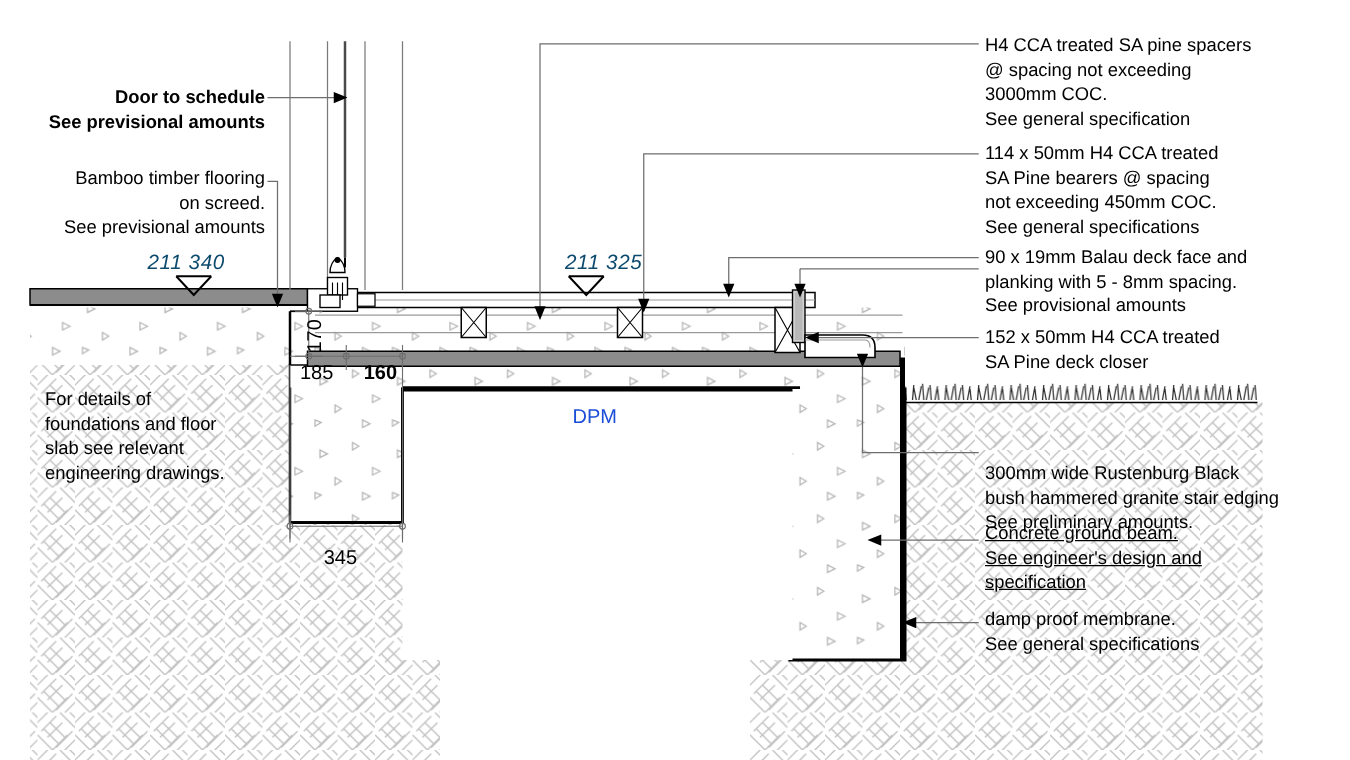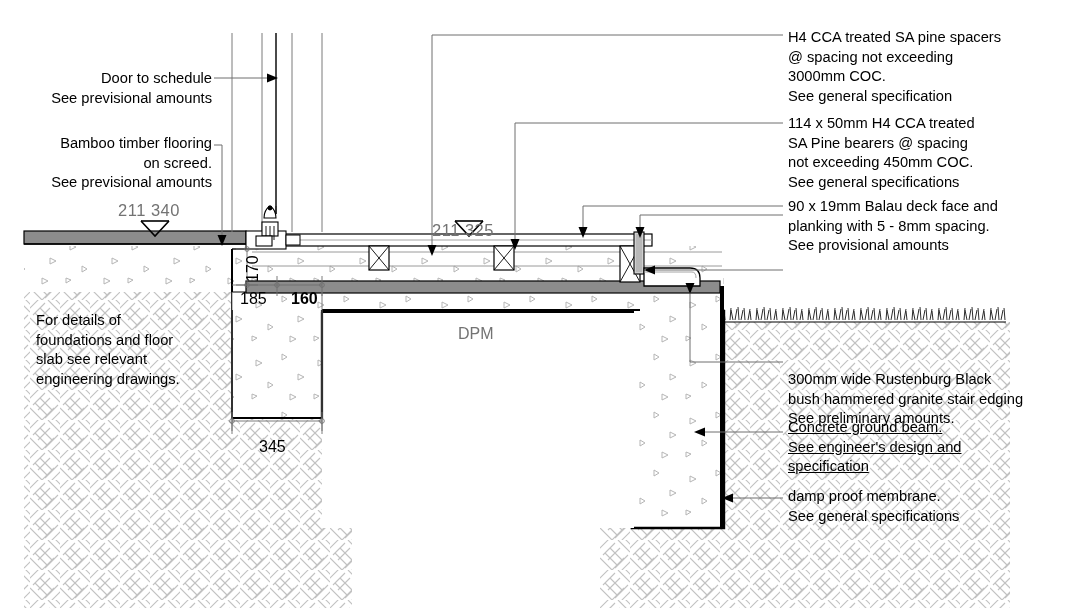--- a/index.html
+++ b/index.html
@@ -6,22 +6,22 @@
   html,body{margin:0;padding:0;background:#ffffff;}
   body{width:1080px;height:608px;overflow:hidden;
        font-family:"Liberation Sans","DejaVu Sans",sans-serif;}
   #stage{position:relative;width:1080px;height:608px;background:#fff;}
   svg.drawing{position:absolute;left:0;top:0;width:1080px;height:608px;}
   .note{position:absolute;font-size:14.7px;line-height:19.6px;color:#000;white-space:pre-line;}
   .note.right{text-align:left;}
   .note.left{text-align:left;}
   .note.leftal{text-align:right;}
   .dimtext{position:absolute;font-size:16px;color:#000;}
-  .lvltext{position:absolute;font-size:16.5px;color:#737373;letter-spacing:.5px;}
-  .dpmtext{position:absolute;font-size:16px;color:#737373;}
+  .lvltext{position:absolute;font-size:16.5px;color:#0c4a6e;letter-spacing:.5px;font-style:italic;}
+  .dpmtext{position:absolute;font-size:16px;color:#1d4ed8;}
   .vert{transform-origin:0 0;transform:rotate(-90deg);}
 </style>
 </head>
 <body>
 
 <div id="stage">
 
   <svg class="drawing" viewBox="0 0 1080 608">
     <defs>
 
@@ -242,41 +242,43 @@
 @ spacing not exceeding
 3000mm COC.
 See general specification</div>
   <div class="note right" style="left:788px;top:114px;width:270px;">114 x 50mm H4 CCA treated
 SA Pine bearers @ spacing
 not exceeding 450mm COC.
 See general specifications</div>
   <div class="note right" style="left:788px;top:197px;width:275px;">90 x 19mm Balau deck face and
 planking with 5 - 8mm spacing.
 See provisional amounts</div>
+  <div class="note right" style="left:788px;top:261px;width:270px;">152 x 50mm H4 CCA treated
+SA Pine deck closer</div>
   <div class="note right" style="left:788px;top:370px;width:282px;">300mm wide Rustenburg Black
 bush hammered granite stair edging
 See preliminary amounts.</div>
   <div class="note right" style="left:788px;top:418px;width:270px;text-decoration:underline;">Concrete ground beam.
 See engineer's design and
 specification</div>
   <div class="note right" style="left:788px;top:487px;width:270px;">damp proof membrane.
 See general specifications</div>
 
-  <div class="note leftal" style="left:20px;top:69px;width:192px;">Door to schedule
+  <div class="note leftal" style="left:20px;top:69px;width:192px;font-weight:bold;">Door to schedule
 See previsional amounts</div>
   <div class="note leftal" style="left:20px;top:134px;width:192px;">Bamboo timber flooring
 on screed.
 See previsional amounts</div>
   <div class="note left" style="left:36px;top:311px;width:200px;">For details of
 foundations and floor
 slab see relevant
 engineering drawings.</div>
 
   <div class="lvltext" style="left:118px;top:201px;">211 340</div>
-  <div class="lvltext" style="left:432px;top:201px;margin-top:20px;">211 325</div>
+  <div class="lvltext" style="left:452px;top:201px;">211 325</div>
 
   <div class="dimtext vert" style="left:244px;top:282px;">170</div>
   <div class="dimtext" style="left:240px;top:290px;">185</div>
   <div class="dimtext" style="left:291px;top:290px;font-weight:bold;">160</div>
   <div class="dimtext" style="left:259px;top:426px;margin-top:12px;">345</div>
 
   <div class="dpmtext" style="left:458px;top:325px;">DPM</div>
 
 </div>
 

